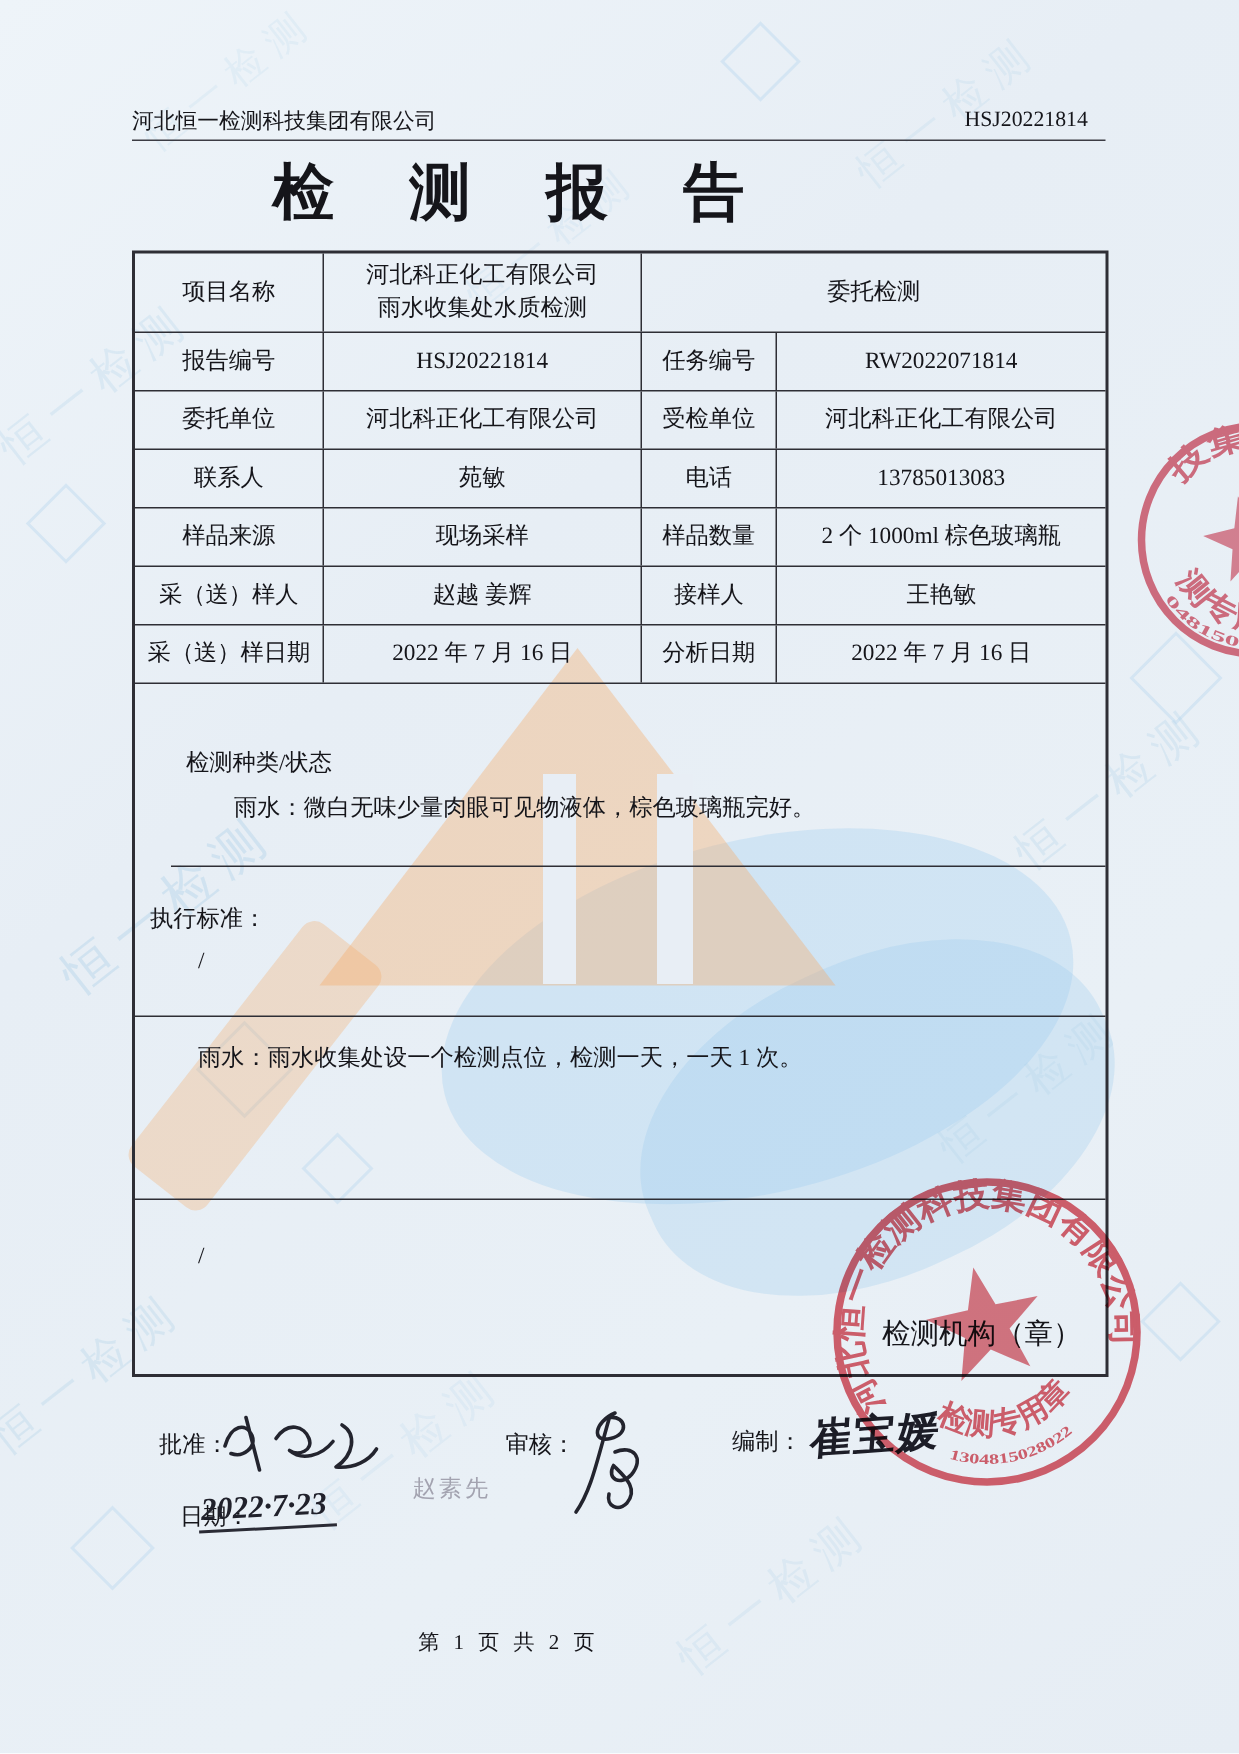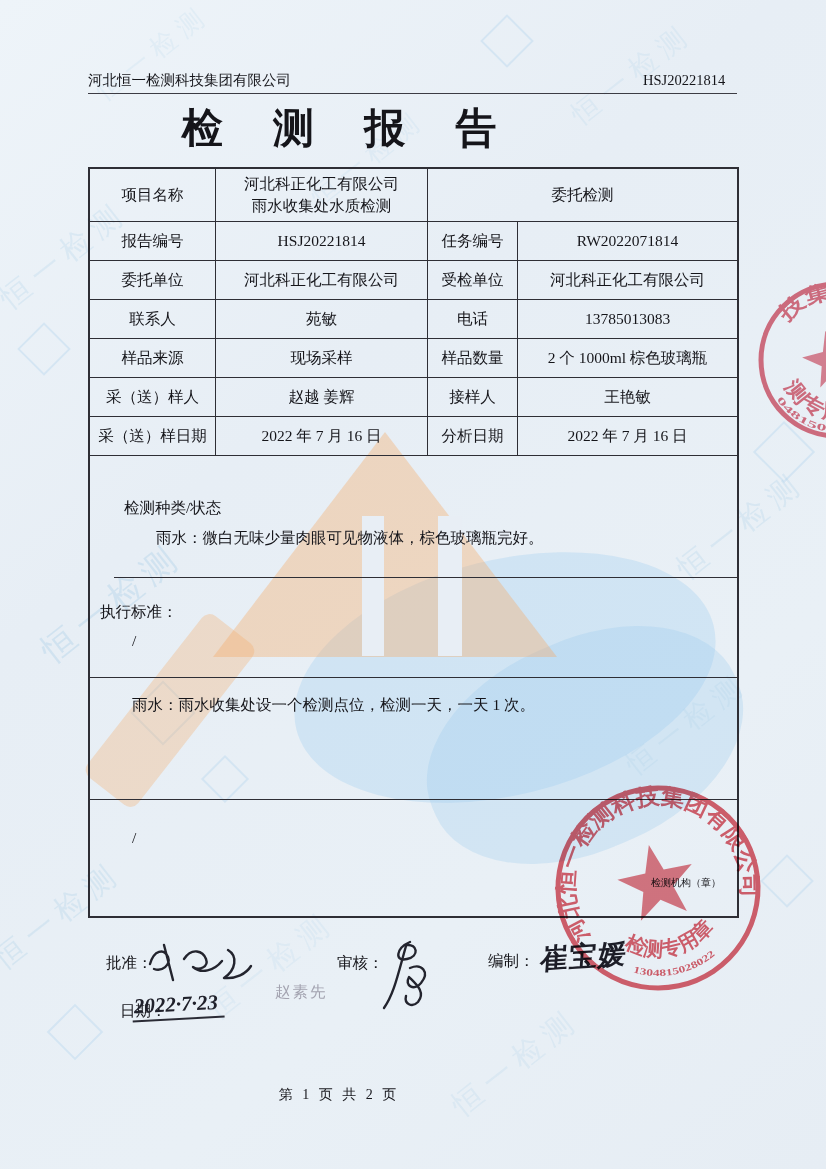--- a/index.html
+++ b/index.html
@@ -32,21 +32,21 @@
   .tbl{position:absolute;left:88px;top:167px;width:647px;border:2px solid #2e2e35;z-index:2;box-sizing:content-box;}
   .row{display:flex;border-bottom:1.5px solid #2e2e35;}
   .row.h1{height:52px;} .row.hn{height:38px;}
   .cell{display:flex;flex-direction:column;align-items:center;justify-content:center;text-align:center;
     font-size:15.5px;border-right:1.5px solid #2e2e35;box-sizing:border-box;line-height:1.45;}
   .c1{width:126px;} .c2{width:212px;} .c3{width:90px;} .c4{flex:1;border-right:none;}
   .sec{position:relative;border-bottom:1.5px solid #2e2e35;box-sizing:border-box;font-size:15.5px;padding-left:10px;}
   .sec.s1{height:122px;padding-top:42px;margin-left:24px;} .sec.s2{height:100px;padding-top:24px;}
   .sec.s3{height:122px;padding-top:8px;} .sec.s4{height:116px;padding-top:20px;border-bottom:none;}
   .sec-content{padding-left:32px;margin-top:9px;}
-  .agency{position:absolute;right:16px;top:76px;font-size:10px;}
+  .agency{position:absolute;right:16px;top:76px;font-size:19px;}
   
   .sig{position:absolute;left:88px;top:938px;width:660px;height:110px;font-size:15.5px;z-index:2;}
   .sig span.lbl{position:absolute;}
   .ink{stroke:#23242e;stroke-width:2.4;fill:none;stroke-linecap:round;stroke-linejoin:round;}
   .printed-name{position:absolute;left:187px;top:13px;color:#a3a3b0;letter-spacing:2px;margin-top:31px;}
   .hand-name{position:absolute;left:452px;top:0px;font-size:28px;font-weight:bold;color:#1c1d27;
     transform:rotate(-4deg) skewX(-8deg);letter-spacing:1px;}
   .hand-date{position:absolute;left:44px;top:54px;font-size:21px;font-weight:bold;font-style:italic;
     color:#20212b;transform:rotate(-3deg);border-bottom:2px solid #2a2b35;padding:0 6px 1px 2px;}
   .footer{position:absolute;left:0;top:1086px;width:678px;text-align:center;font-size:14px;letter-spacing:3px;z-index:2;}

